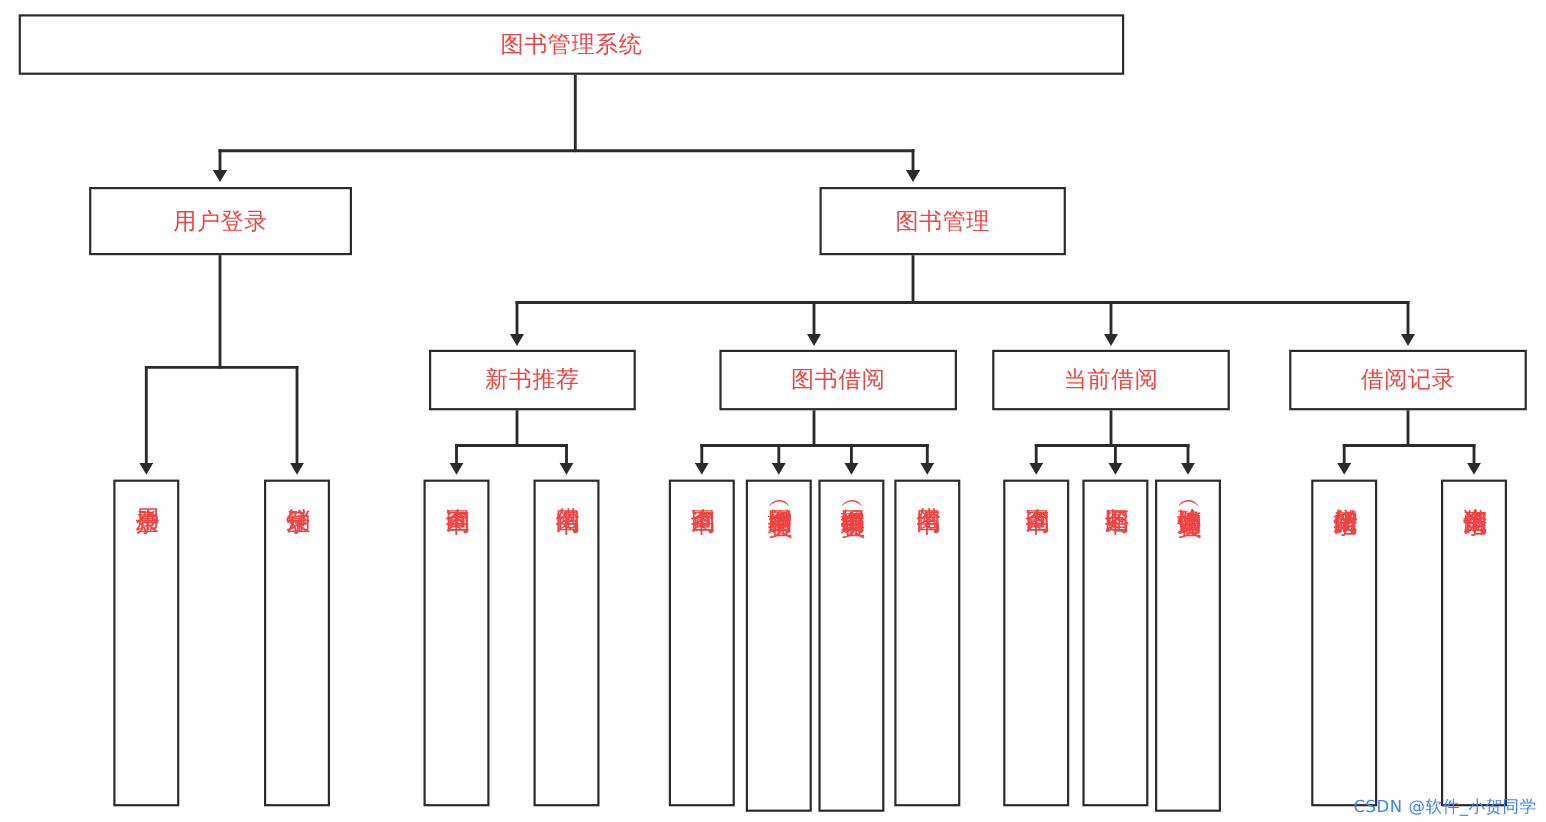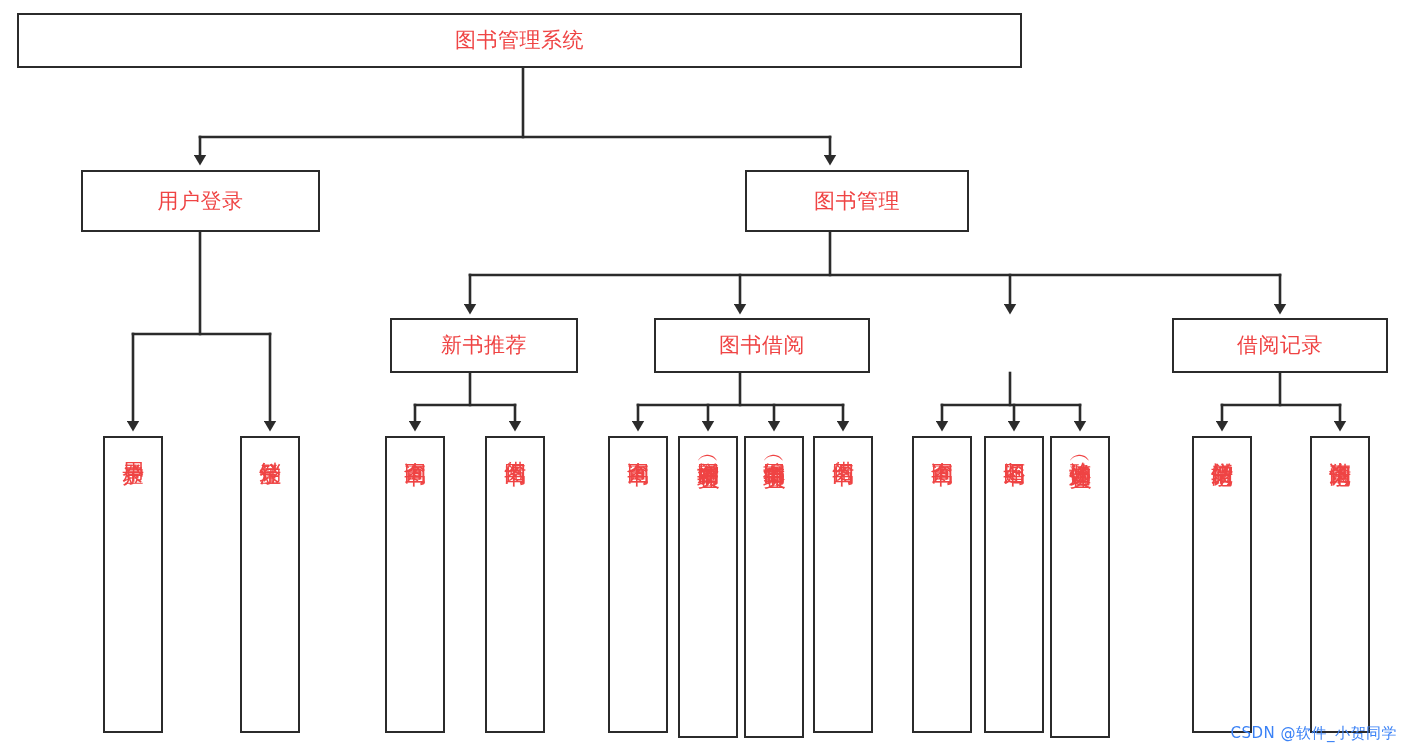--- a/index.html
+++ b/index.html
@@ -140,20 +140,23 @@
   <div class="node horiz" style="left: 745px; top: 170px; width: 224px; height: 62px;">
     <span class="node-label">图书管理</span>
   </div>
 
   <div class="node horiz" style="left: 362px; top: 318px; width: 188px; height: 55px; margin-left: 28px;">
     <span class="node-label">新书推荐</span>
   </div>
   <div class="node horiz" style="left: 654px; top: 318px; width: 216px; height: 55px;">
     <span class="node-label">图书借阅</span>
   </div>
+  <div class="node horiz" style="left: 902px; top: 318px; width: 216px; height: 55px;">
+    <span class="node-label">当前借阅</span>
+  </div>
   <div class="node horiz" style="left: 1172px; top: 318px; width: 216px; height: 55px; align-items: center;">
     <span class="node-label">借阅记录</span>
   </div>
 
   <div class="node vert" style="left: 103px; top: 436px; width: 60px; height: 297px;">
     <span class="node-label">用户登录</span>
   </div>
   <div class="node vert" style="left: 240px; top: 436px; width: 60px; height: 297px;">
     <span class="node-label">注销登录</span>
   </div>

